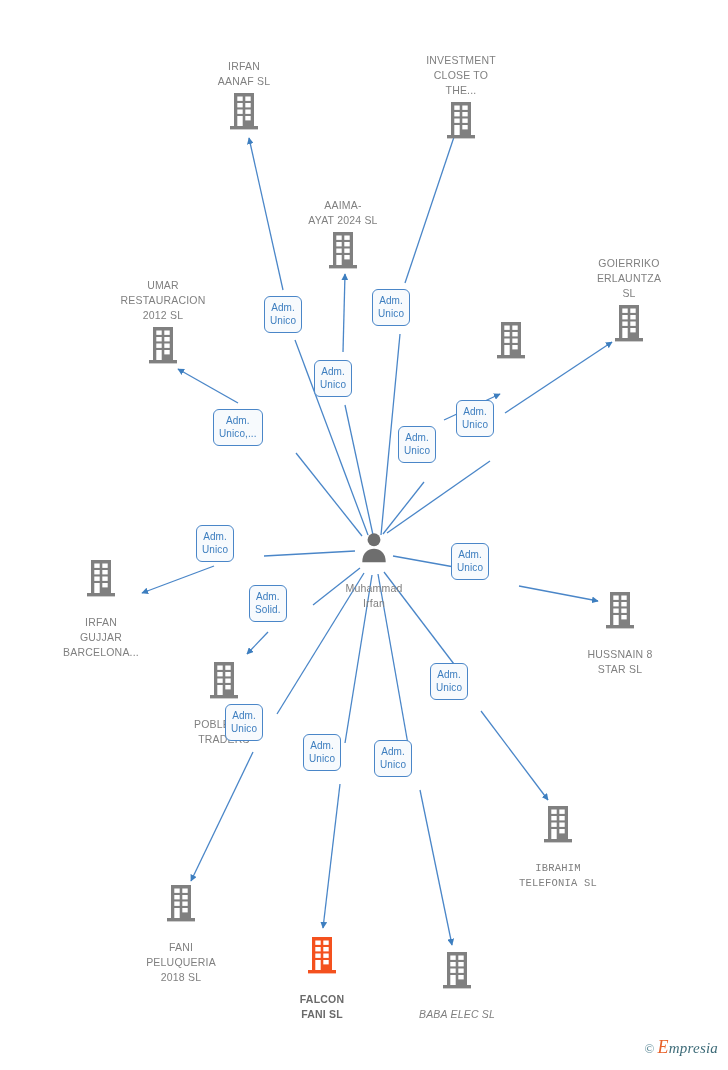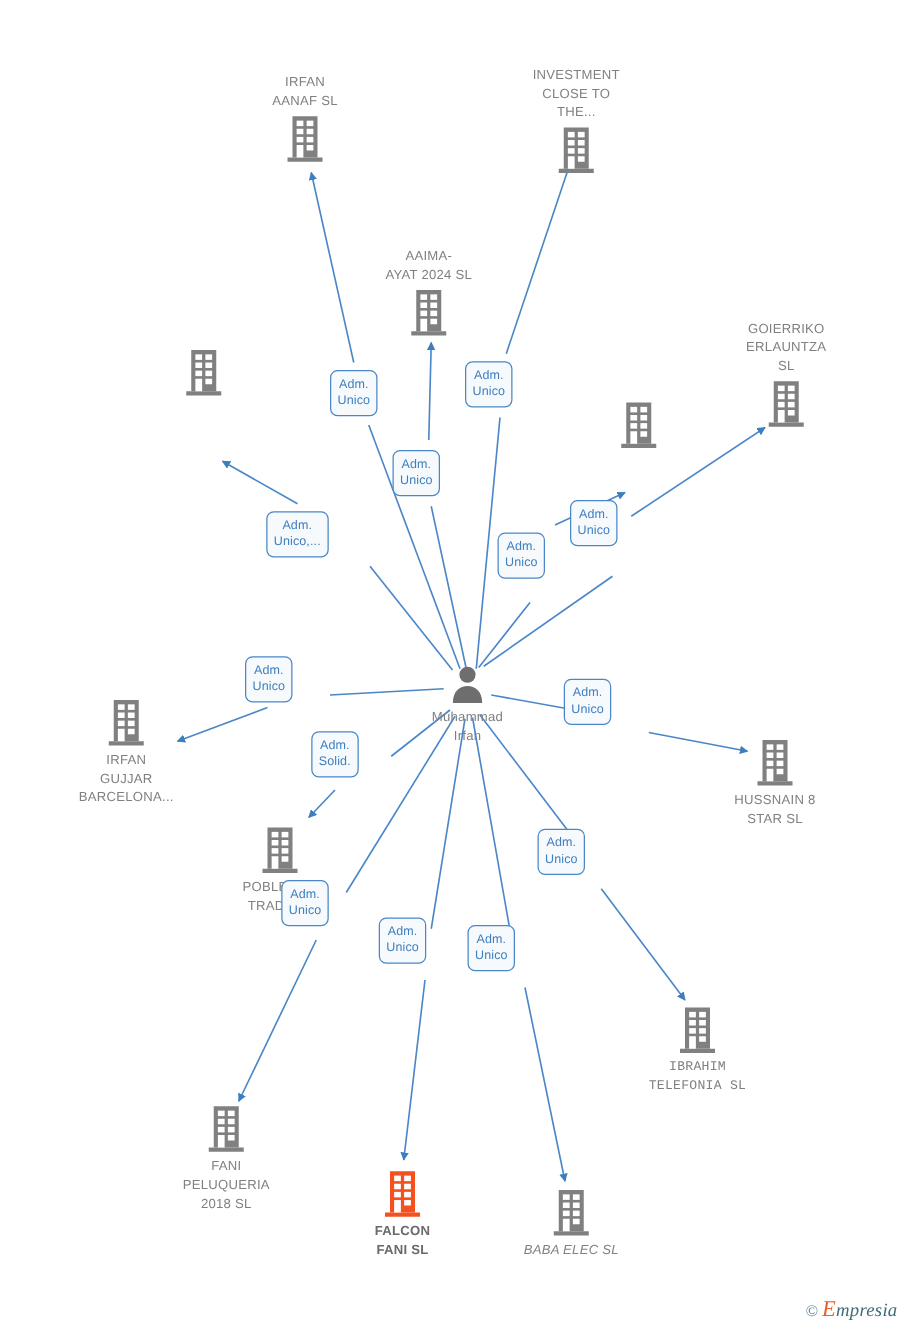--- a/index.html
+++ b/index.html
@@ -42,21 +42,21 @@
     color: #6a6a6a;
     font-weight: bold;
   }
   .node-icon {
     width: 34px;
     height: 40px;
     margin: 0 auto;
     display: block;
   }
   .node.label-above .node-label { margin-bottom: 2px; }
-  .node.label-below .node-label { margin-top: 3px; }
+  .node.label-below .node-label { margin-top: 17px; }
 
   .edge-label {
     position: absolute;
     box-sizing: border-box;
     background: #f7fafd;
     border: 1.3px solid #4a86c8;
     border-radius: 6px;
     color: #3d7ebf;
     font-size: 10px;
     line-height: 13.5px;
@@ -185,20 +185,23 @@
           <rect x="18.3" y="5.5" width="5.4" height="4.4" fill="#ffffff"></rect>
           <rect x="10.3" y="12" width="5.4" height="4.4" fill="#ffffff"></rect>
           <rect x="18.3" y="12" width="5.4" height="4.4" fill="#ffffff"></rect>
           <rect x="10.3" y="18.5" width="5.4" height="4.4" fill="#ffffff"></rect>
           <rect x="18.3" y="18.5" width="5.4" height="4.4" fill="#ffffff"></rect>
           <rect x="10.3" y="25" width="5.4" height="10" fill="#ffffff"></rect>
           <rect x="18.3" y="25" width="5.4" height="4.4" fill="#ffffff"></rect>
         </svg>
       </div>
       <div class="node label-above" style="left: 163px; top: 278px;">
+        <div class="node-label">UMAR
+RESTAURACION
+2012  SL</div>
         <svg viewBox="0 0 34 40" class="node-icon">
           <path d="M 7 2 H 27 V 35 H 7 Z" fill="#808080"></path>
           <rect x="3" y="35" width="28" height="3.4" fill="#808080"></rect>
           <rect x="10.3" y="5.5" width="5.4" height="4.4" fill="#ffffff"></rect>
           <rect x="18.3" y="5.5" width="5.4" height="4.4" fill="#ffffff"></rect>
           <rect x="10.3" y="12" width="5.4" height="4.4" fill="#ffffff"></rect>
           <rect x="18.3" y="12" width="5.4" height="4.4" fill="#ffffff"></rect>
           <rect x="10.3" y="18.5" width="5.4" height="4.4" fill="#ffffff"></rect>
           <rect x="18.3" y="18.5" width="5.4" height="4.4" fill="#ffffff"></rect>
           <rect x="10.3" y="25" width="5.4" height="10" fill="#ffffff"></rect>

